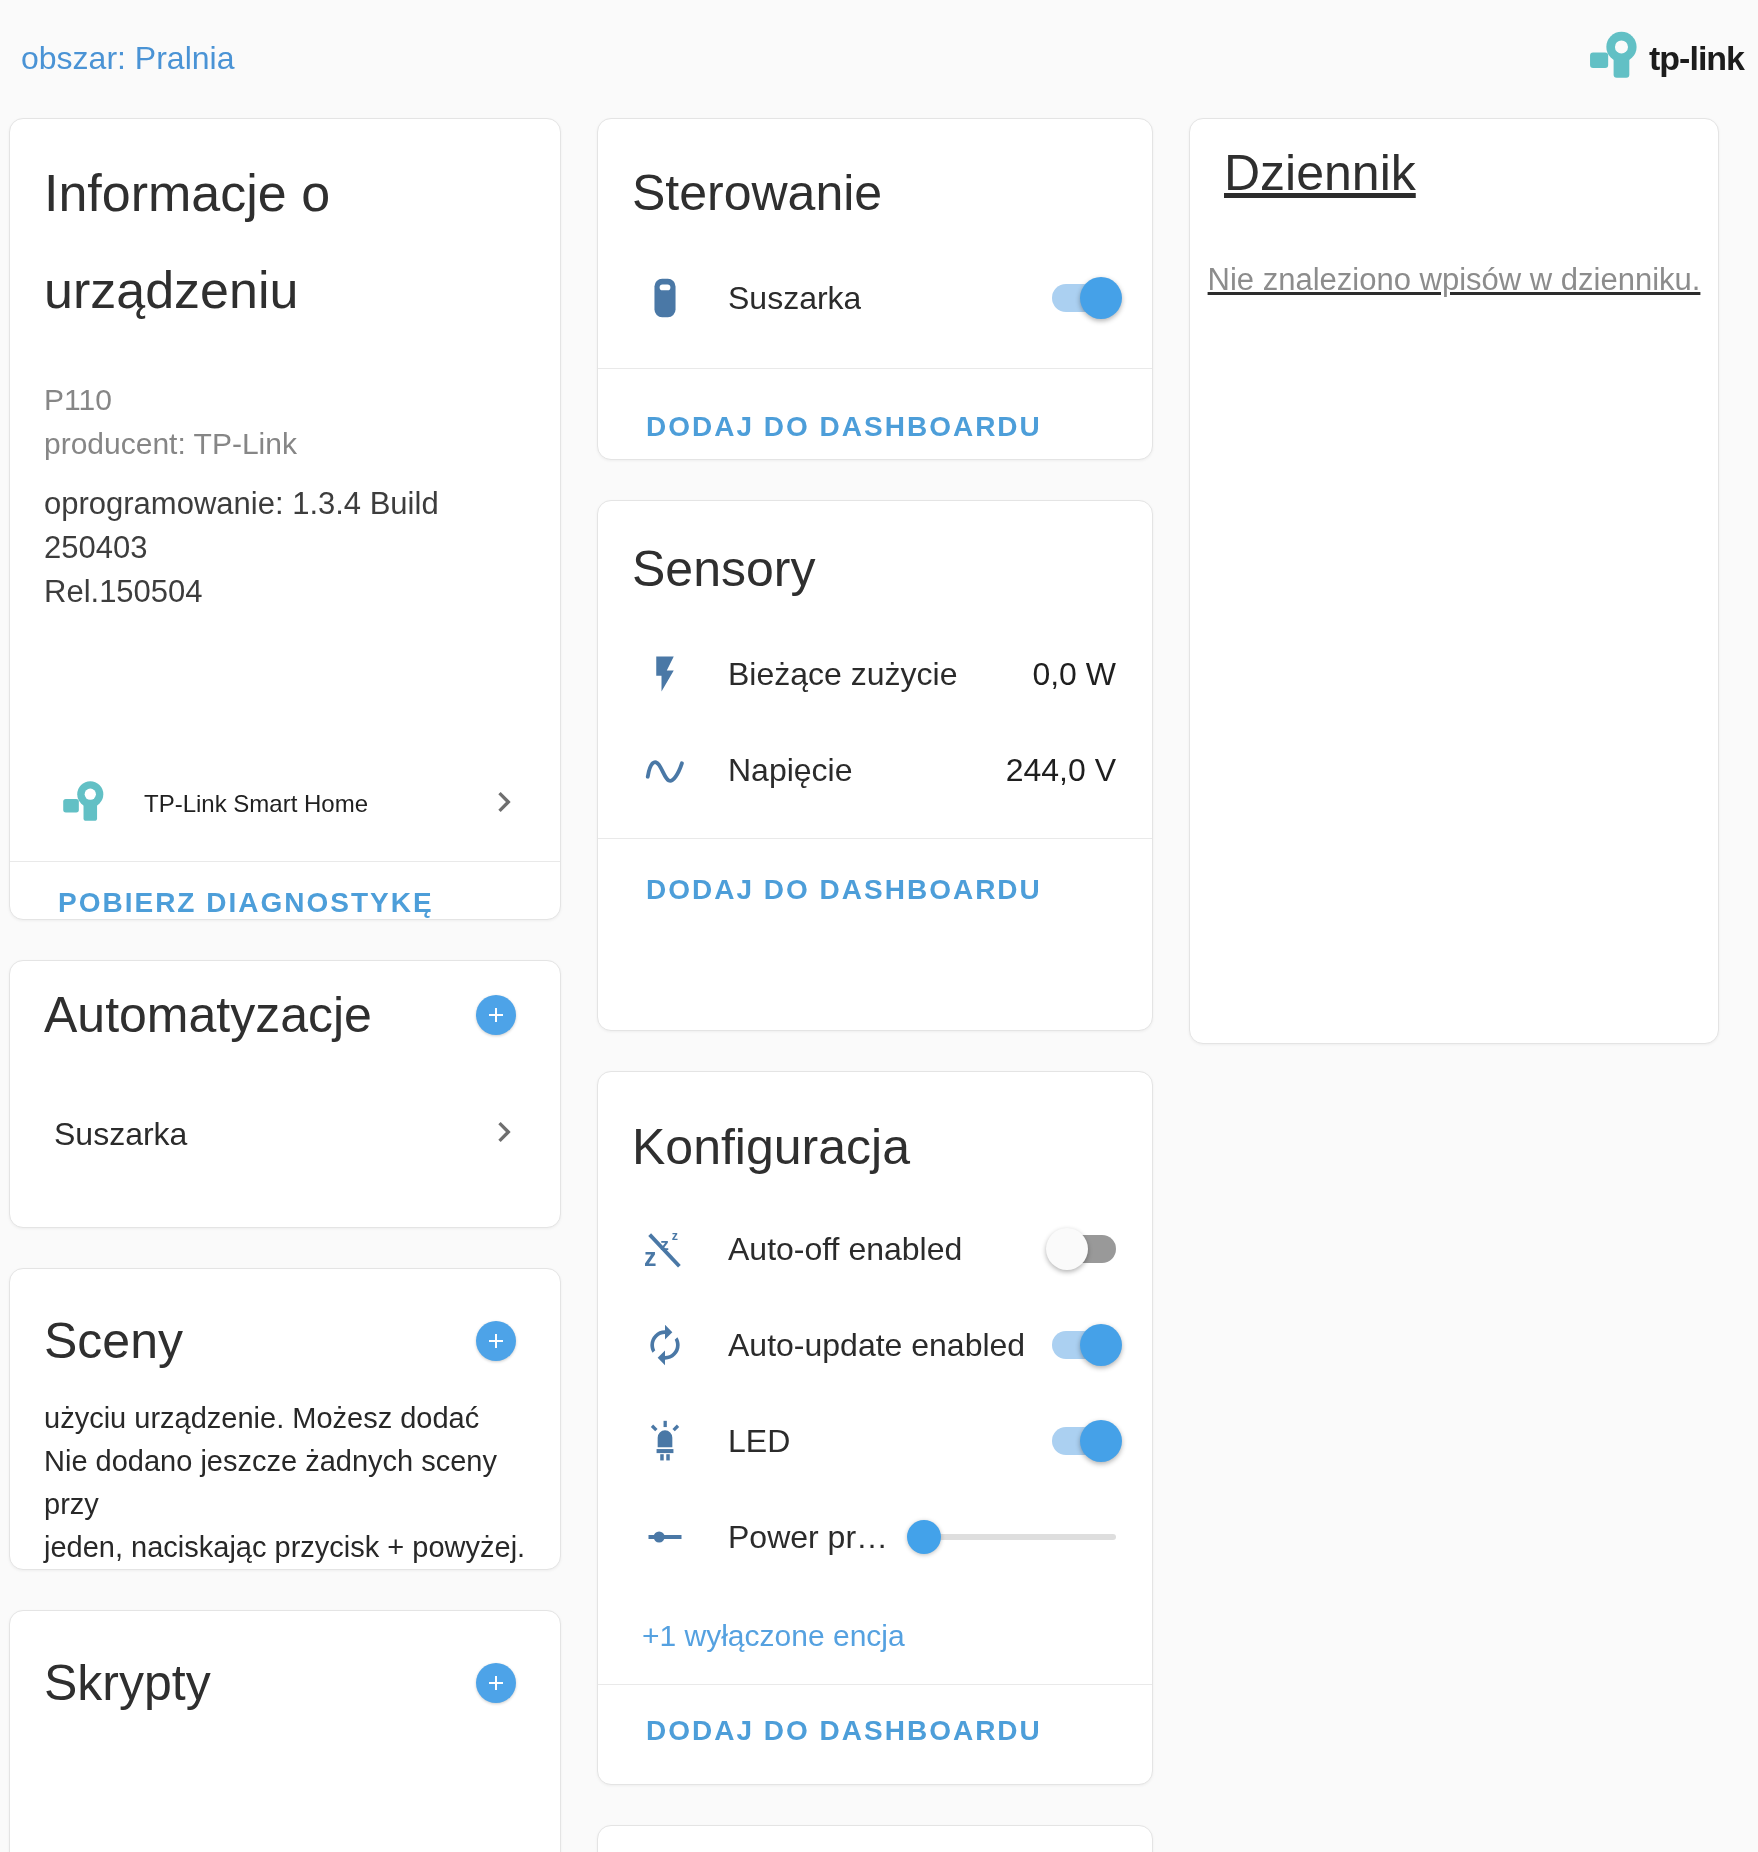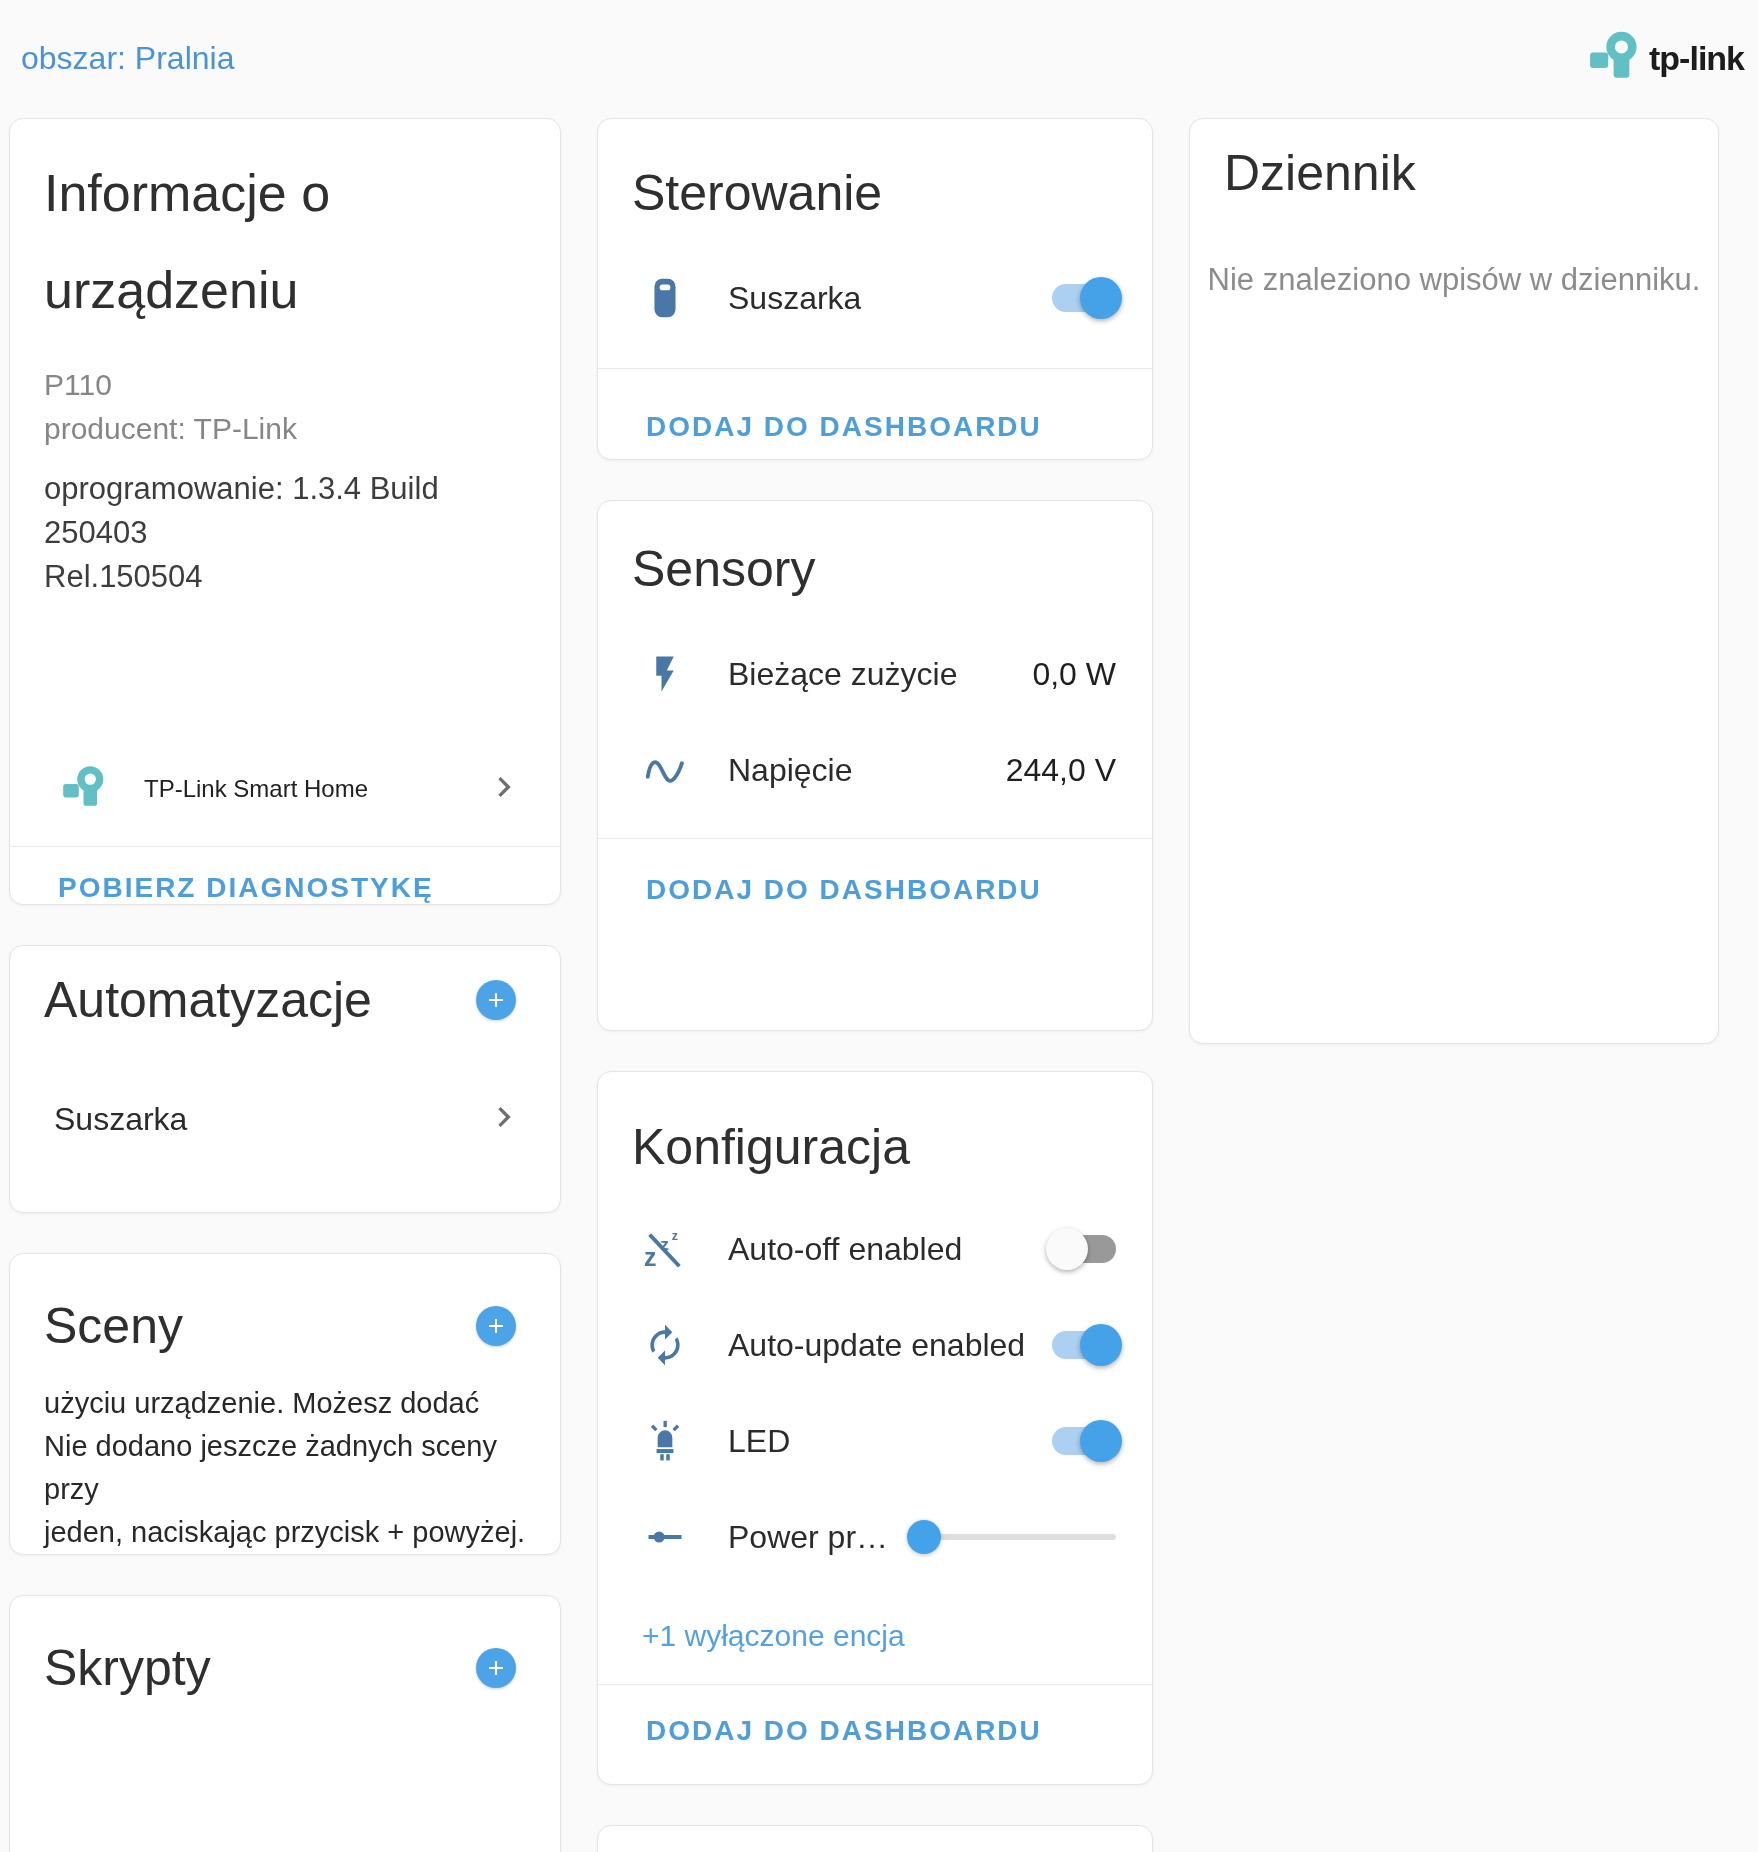--- a/index.html
+++ b/index.html
@@ -14,21 +14,21 @@
   .header {
     height:118px;
     display:flex; align-items:center; justify-content:space-between;
     padding:8px 14px 10px 21px;
   }
   .area-link { font-size:32px; color:#4a93d5; cursor:pointer; }
   .brand { display:flex; align-items:center; gap:7px;text-align:center; }
   .brand-text { font-size:34px; font-weight:bold; color:#1c1c1c; letter-spacing:-1px; }
 
   .cols { display:flex; gap:36px; margin-left:9px; align-items:flex-start; }
-  .col1 { width:552px; } .col2 { width:556px; } .col3 { width:530px; }
+  .col1 { width:552px; } .col2 { width:556px; } .col3 { width:530px;text-decoration:underline; }
   .col { display:flex; flex-direction:column; gap:40px; }
 
   .card {
     background:#ffffff;
     border:1px solid #e4e4e4;
     border-radius:14px;
     box-shadow:0 1px 3px rgba(0,0,0,.05);
     overflow:hidden;
   }
   .card h2 {
@@ -87,21 +87,21 @@
   .pline { font-size:29px; line-height:43px; color:#282828; }
 
   .logbook-empty { font-size:31px; color:#8c8c8c; text-align:center; }
 
   svg.blueicon { fill:#4a78a6; }
   svg.strokeicon { fill:none; stroke:#4a78a6; stroke-width:2; stroke-linecap:round; }
 
   
   .card-info { min-height:765px; }
   .card-info h2 { margin-top:26px; }
-  .card-info .model { margin-top:24px; }
+  .card-info .model { margin-top:39px; }
   .card-info .fwblock { margin-top:16px; }
   .card-info .integration-row { margin-top:150px; }
   .card-info .divider { margin-top:17px; }
   .card-info .cardbtn { padding-top:25px; }
 
   .card-controls { min-height:342px; }
   .card-controls h2 { margin-top:42px; }
   .card-controls .row { margin-top:43px; }
   .card-controls .divider { margin-top:40px; }
   .card-controls .cardbtn { padding-top:42px; }

